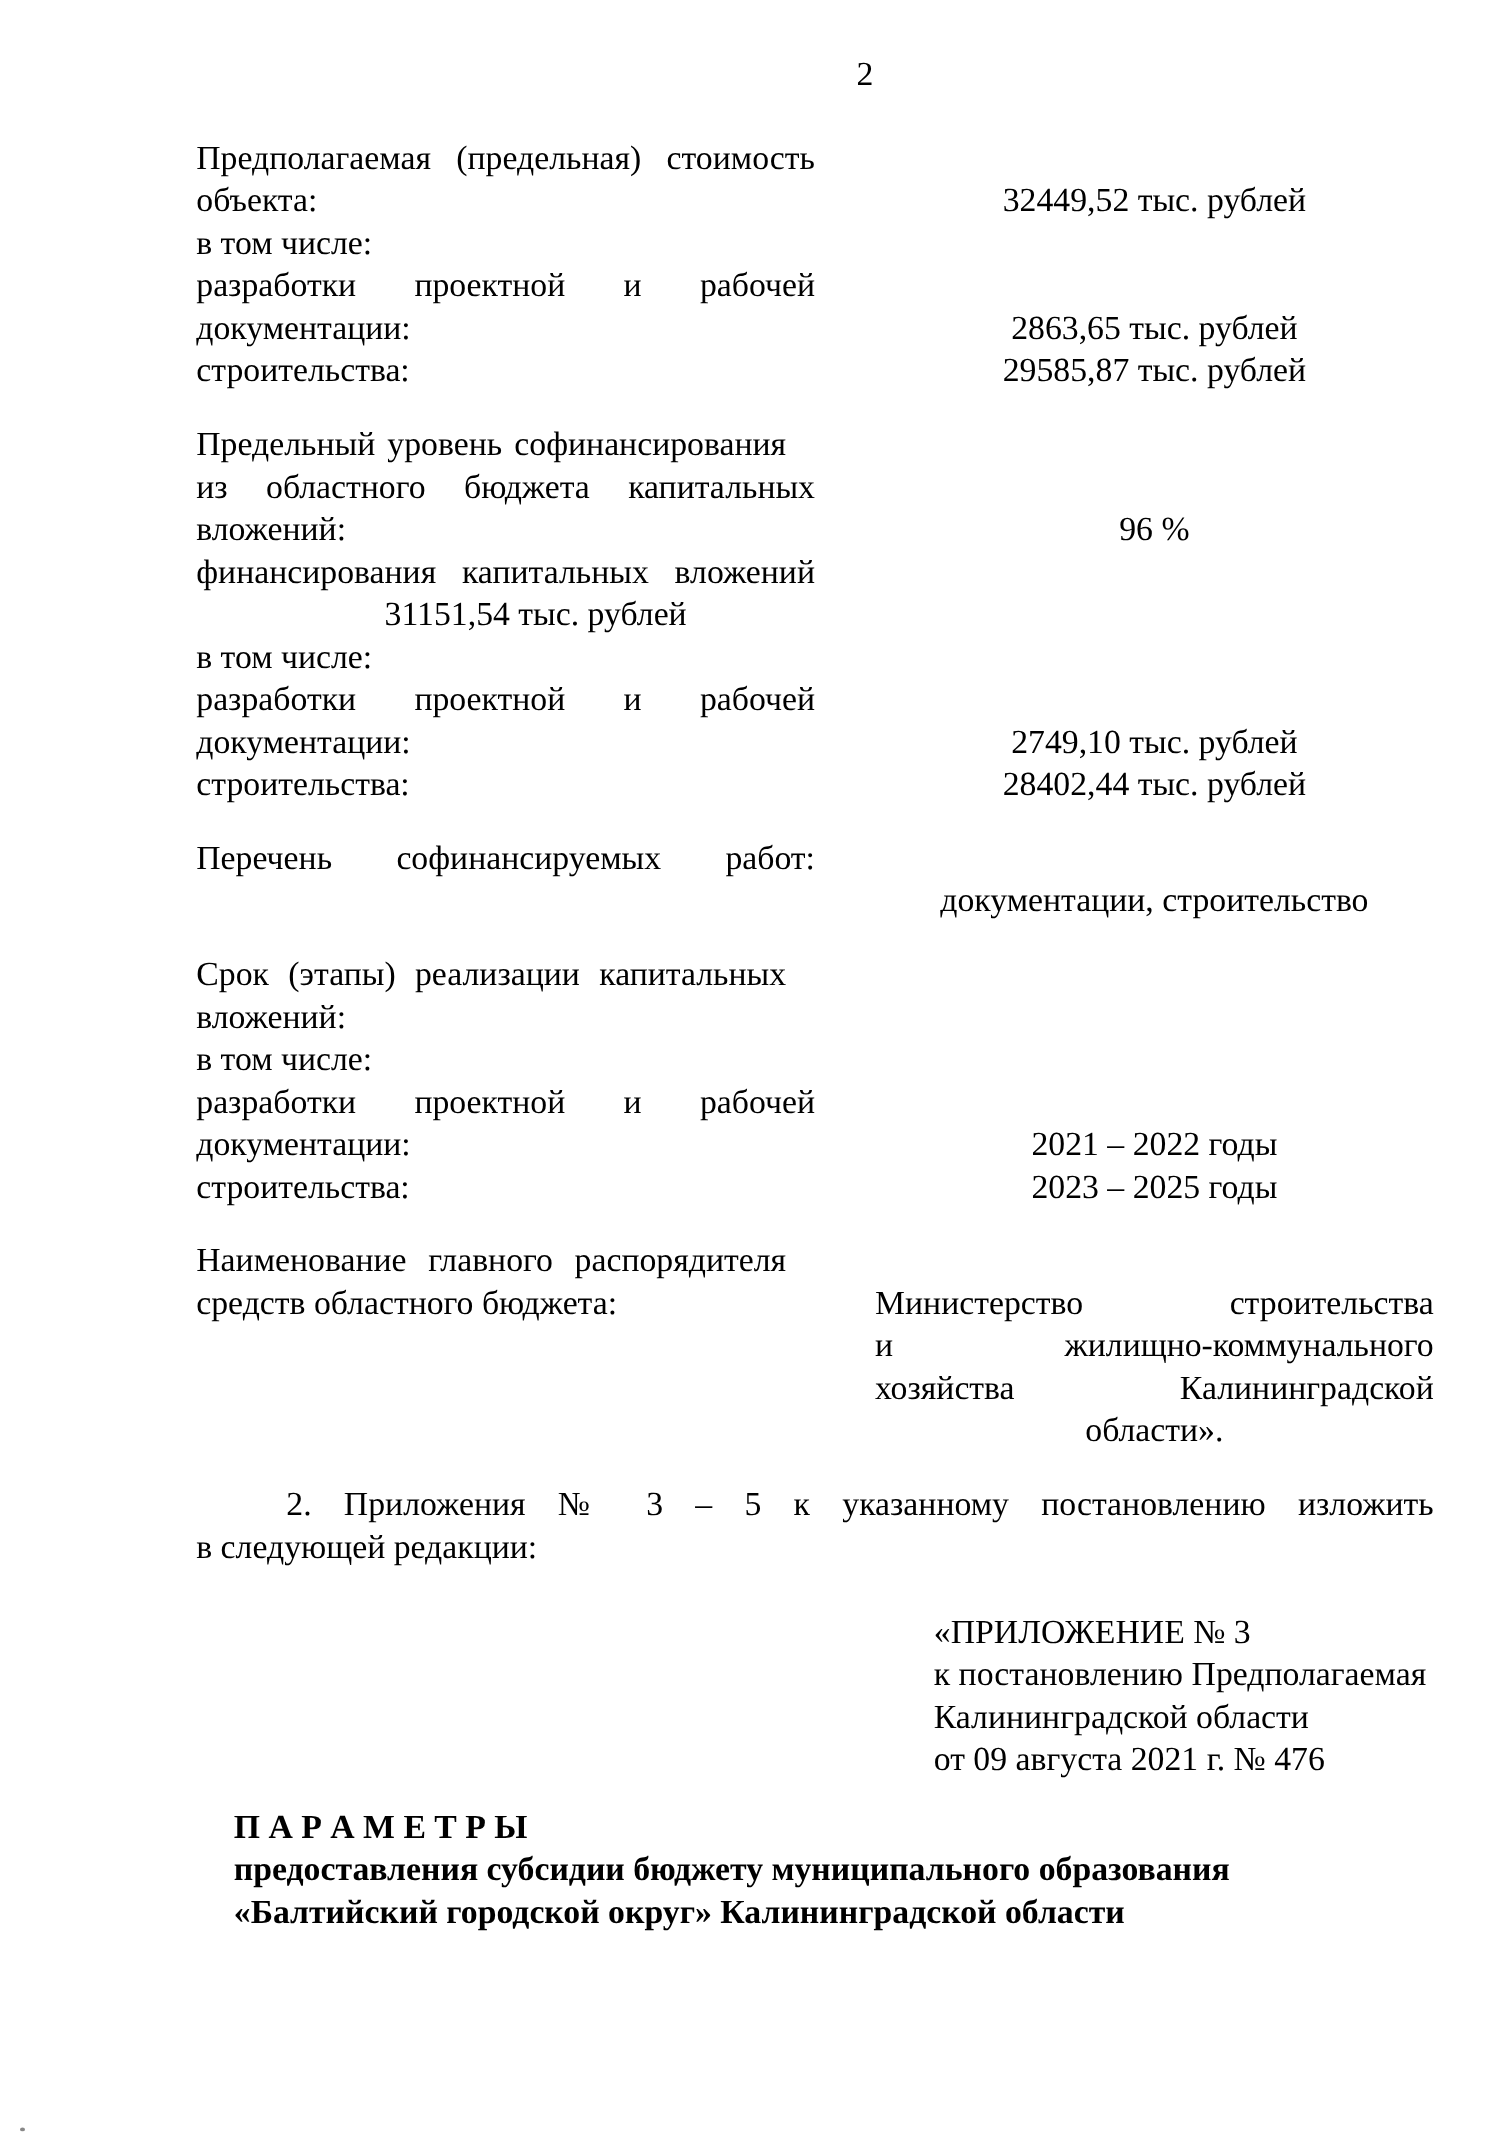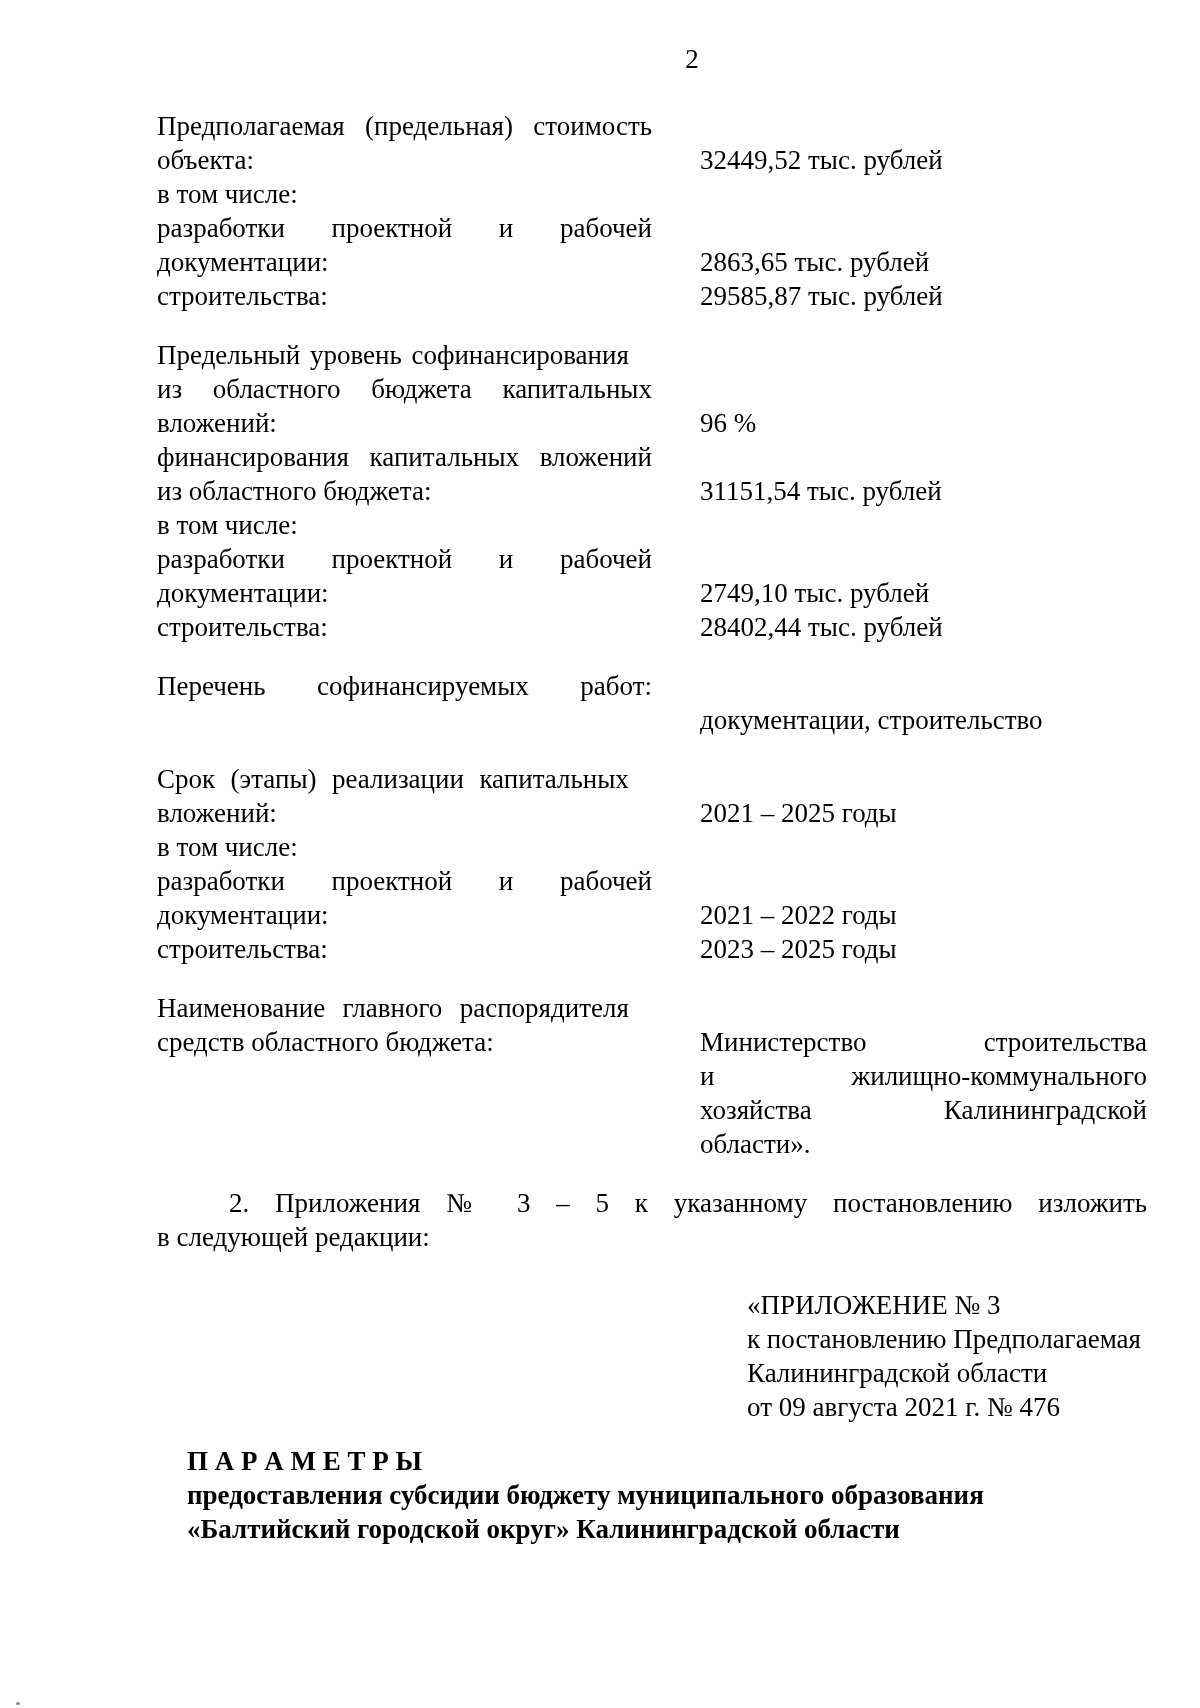--- a/index.html
+++ b/index.html
@@ -33,20 +33,21 @@
   .trow.gap {
     margin-top: 25px;
     gap: 44px;
   }
   .lc {
     width: 495px;
   }
   .rc {
     width: 447px;
     margin-left: 48px;
+    text-align: center;
   }
   .j {
     text-align: justify;
     text-align-last: justify;
   }
   .amendment {
     margin-top: 25px;
   }
   .amendment .first {
     text-indent: 72px;
@@ -120,21 +121,20 @@
     <div class="trow">
       <div class="lc">вложений:</div>
       <div class="rc">96 %</div>
     </div>
 
     <div class="trow">
       <div class="lc j">финансирования капитальных вложений</div>
       <div class="rc"></div>
     </div>
     <div class="trow">
-      <div class="lc">из областного бюджета:</div>
       <div class="rc">31151,54 тыс. рублей</div>
     </div>
     <div class="trow">
       <div class="lc">в том числе:</div>
       <div class="rc"></div>
     </div>
     <div class="trow">
       <div class="lc j">разработки проектной и рабочей</div>
       <div class="rc"></div>
     </div>
@@ -154,21 +154,20 @@
       <div class="lc"></div>
       <div class="rc">документации, строительство</div>
     </div>
 
     <div class="trow gap">
       <div class="lc j">Срок (этапы) реализации капитальных</div>
       <div class="rc"></div>
     </div>
     <div class="trow">
       <div class="lc">вложений:</div>
-      <div class="rc">2021 – 2025 годы</div>
     </div>
     <div class="trow">
       <div class="lc">в том числе:</div>
       <div class="rc"></div>
     </div>
     <div class="trow">
       <div class="lc j">разработки проектной и рабочей</div>
       <div class="rc"></div>
     </div>
     <div class="trow">

